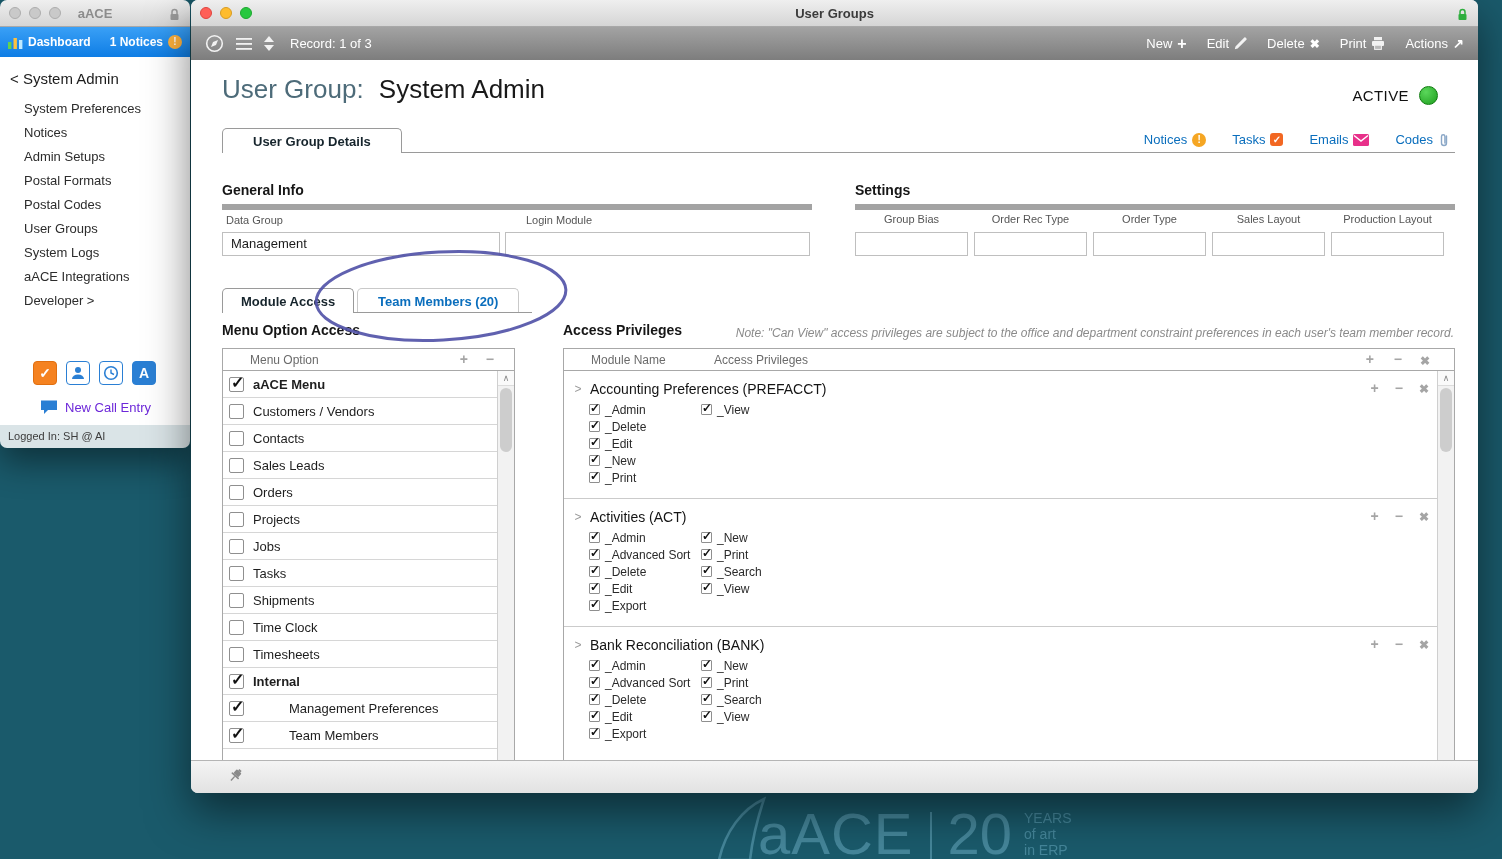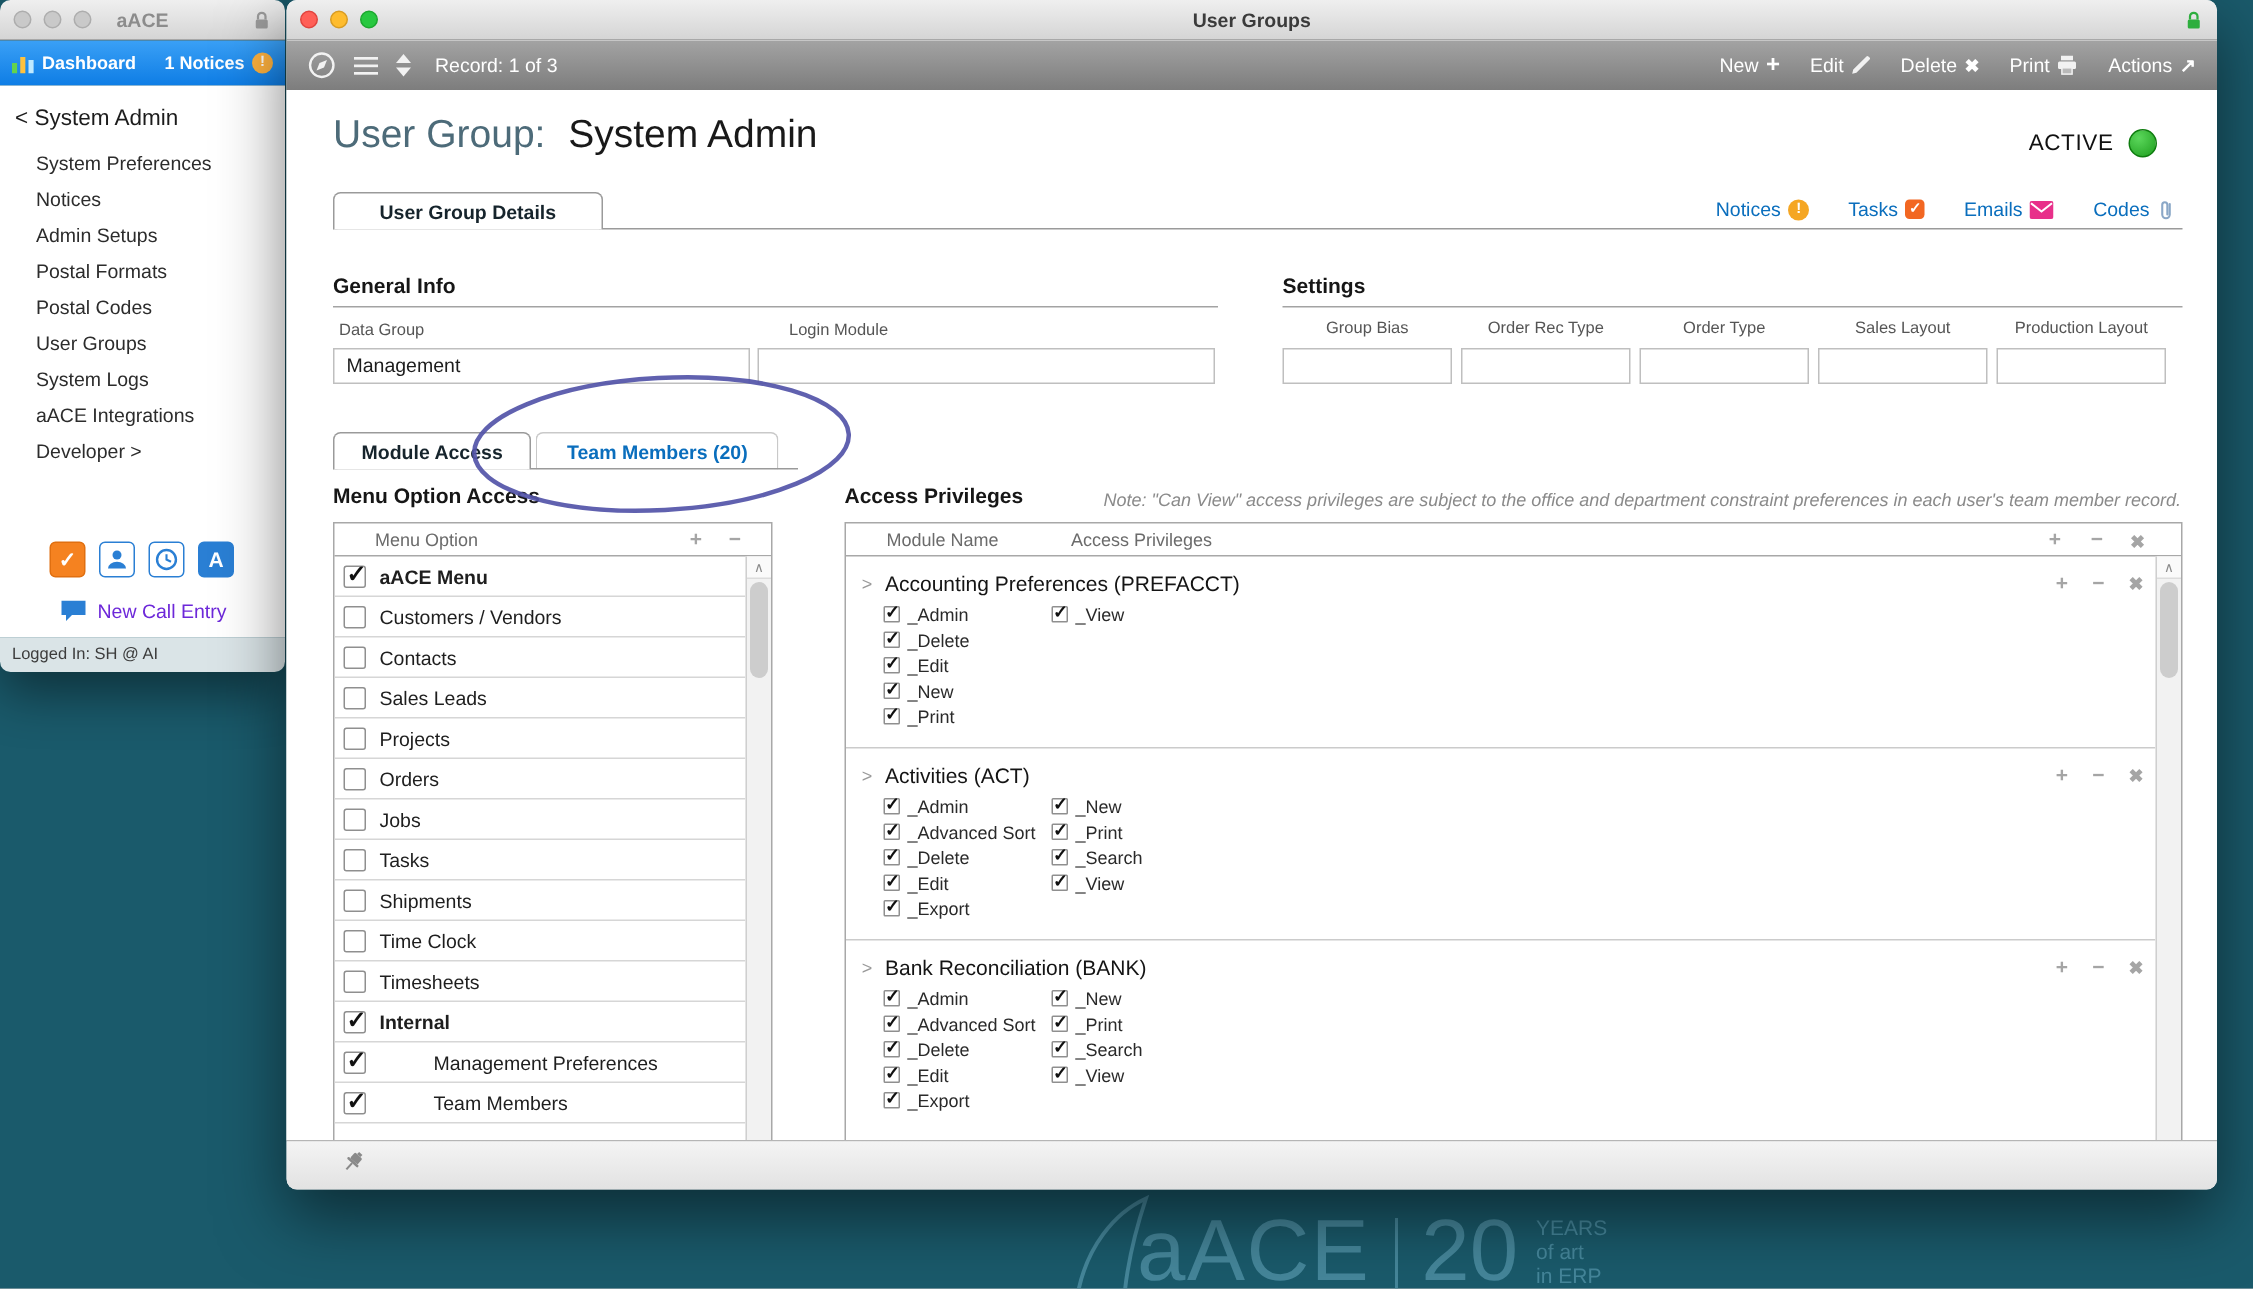--- a/index.html
+++ b/index.html
@@ -67,21 +67,21 @@
   .status-text { font-size:15px; color:#111; letter-spacing:.4px; }
   .status-dot { width:19px; height:19px; border-radius:50%; background:radial-gradient(circle at 35% 30%, #5bd75b, #1e9e1e); border:1px solid #0f7c0f; }
 
   .tab-main { position:absolute; left:31px; top:68px; height:25px; padding:12px 30px; display:flex; align-items:center; background:#fff; border:1px solid #9a9a9a; border-bottom:none; border-radius:5px 5px 0 0; font-size:13px; font-weight:bold; color:#16242c; z-index:2; }
   .main-hline { position:absolute; top:92px; left:31px; right:23px; height:1px; background:#9a9a9a; z-index:1; }
   .quick-links { position:absolute; right:28px; top:72px; display:flex; gap:26px; z-index:2; }
   .qlink { display:flex; align-items:center; gap:5px; color:#0a6ebd; font-size:13px; }
   .q-warn { width:14px; height:14px; border-radius:50%; background:#f5a623; color:#fff; font-size:10px; font-weight:bold; text-align:center; line-height:14px; }
   .q-task { width:13px; height:13px; border-radius:3px; background:#f26722; color:#fff; font-size:10px; font-weight:bold; text-align:center; line-height:13px; }
 
-  .sec-title { position:absolute; top:122px; font-size:14px; font-weight:bold; color:#161616; padding-bottom:6px; border-bottom:1px solid #a3a3a3; }
+  .sec-title { position:absolute; top:122px; font-size:14px; font-weight:bold; color:#161616; padding-bottom:6px; border-bottom:6px solid #a3a3a3; }
   .sec-gi { left:31px; width:590px; }
   .sec-settings { left:664px; width:600px; }
   .f-label { position:absolute; top:154px; font-size:11px; color:#555; }
   .lbl-datagroup { left:35px; }
   .lbl-loginmodule { left:319px;padding-left:16px; }
   .field-box { position:absolute; top:172px; height:24px; border:1px solid #bfbfbf; background:#fff; font-size:13px; color:#1c1c1c; line-height:22px; padding-left:8px; }
   .fb-datagroup { left:31px; width:278px; }
   .fb-loginmodule { left:314px; width:305px; }
   .settings-fields { position:absolute; left:664px; top:153px; width:600px; display:flex; gap:6px; }
   .setting { width:113px; display:flex; flex-direction:column; }
@@ -386,25 +386,25 @@
             <div class="menu-row">
     <span class="cbx"></span>
     <span class="menu-label">Contacts</span>
   </div>
             <div class="menu-row">
     <span class="cbx"></span>
     <span class="menu-label">Sales Leads</span>
   </div>
             <div class="menu-row">
     <span class="cbx"></span>
+    <span class="menu-label">Orders</span>
+  </div>
+            <div class="menu-row">
+    <span class="cbx"></span>
     <span class="menu-label">Projects</span>
-  </div>
-            <div class="menu-row">
-    <span class="cbx"></span>
-    <span class="menu-label">Orders</span>
   </div>
             <div class="menu-row">
     <span class="cbx"></span>
     <span class="menu-label">Jobs</span>
   </div>
             <div class="menu-row">
     <span class="cbx"></span>
     <span class="menu-label">Tasks</span>
   </div>
             <div class="menu-row">

